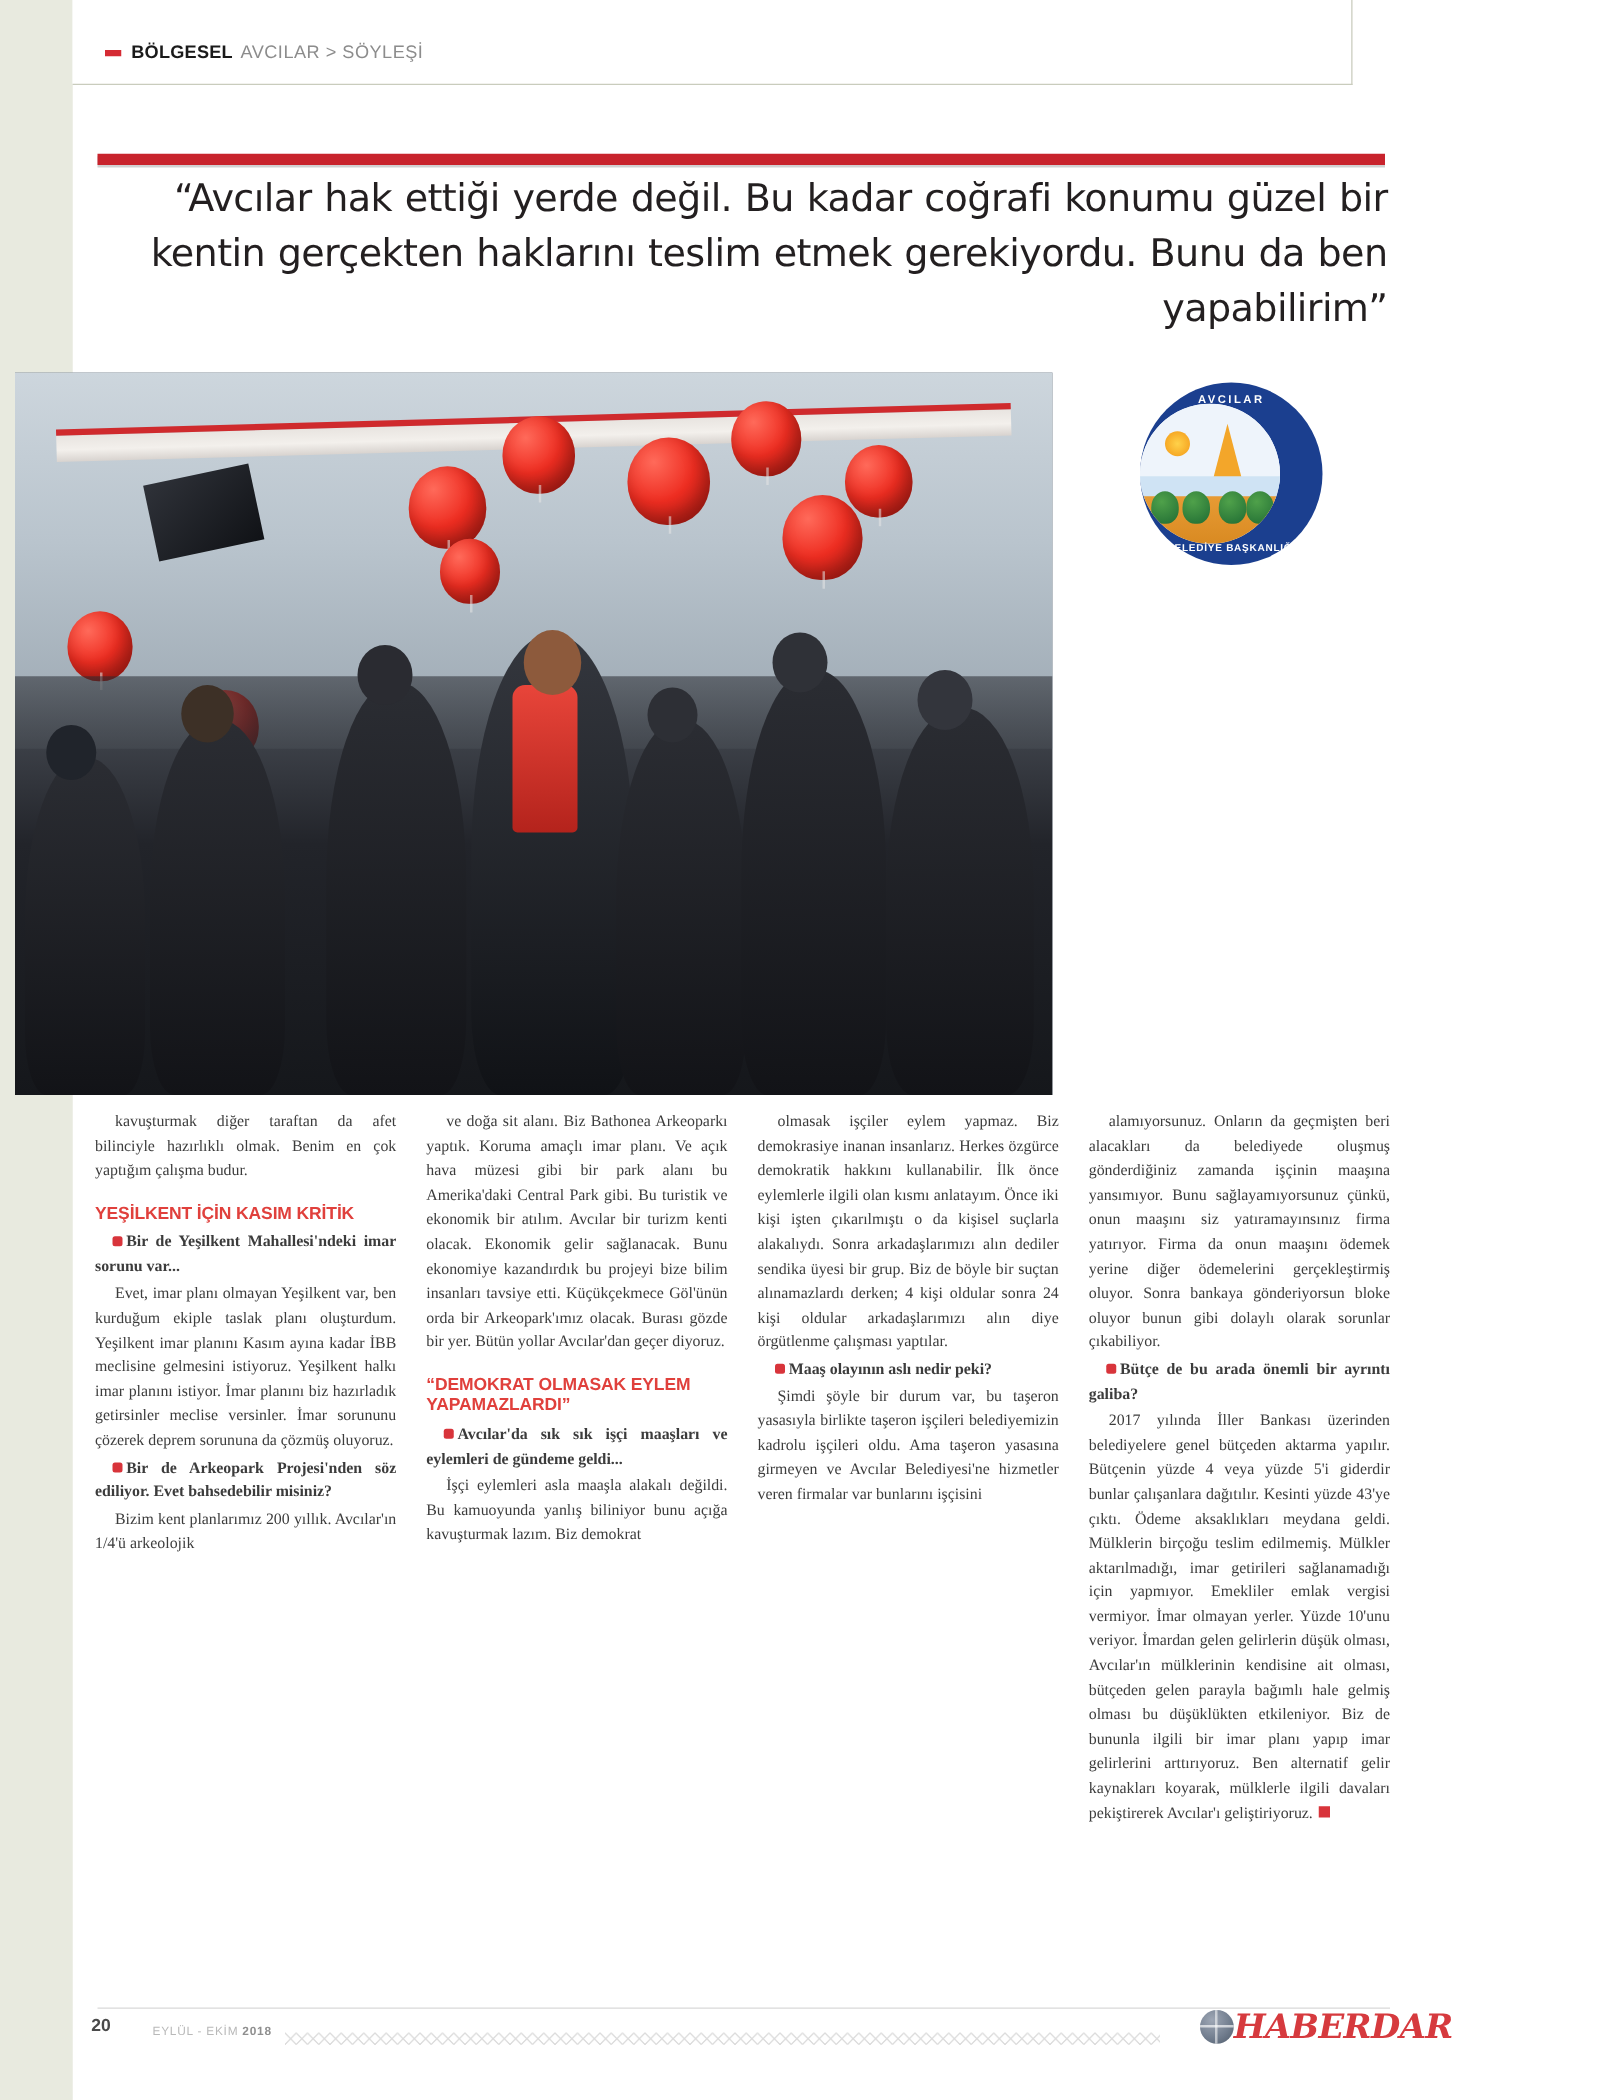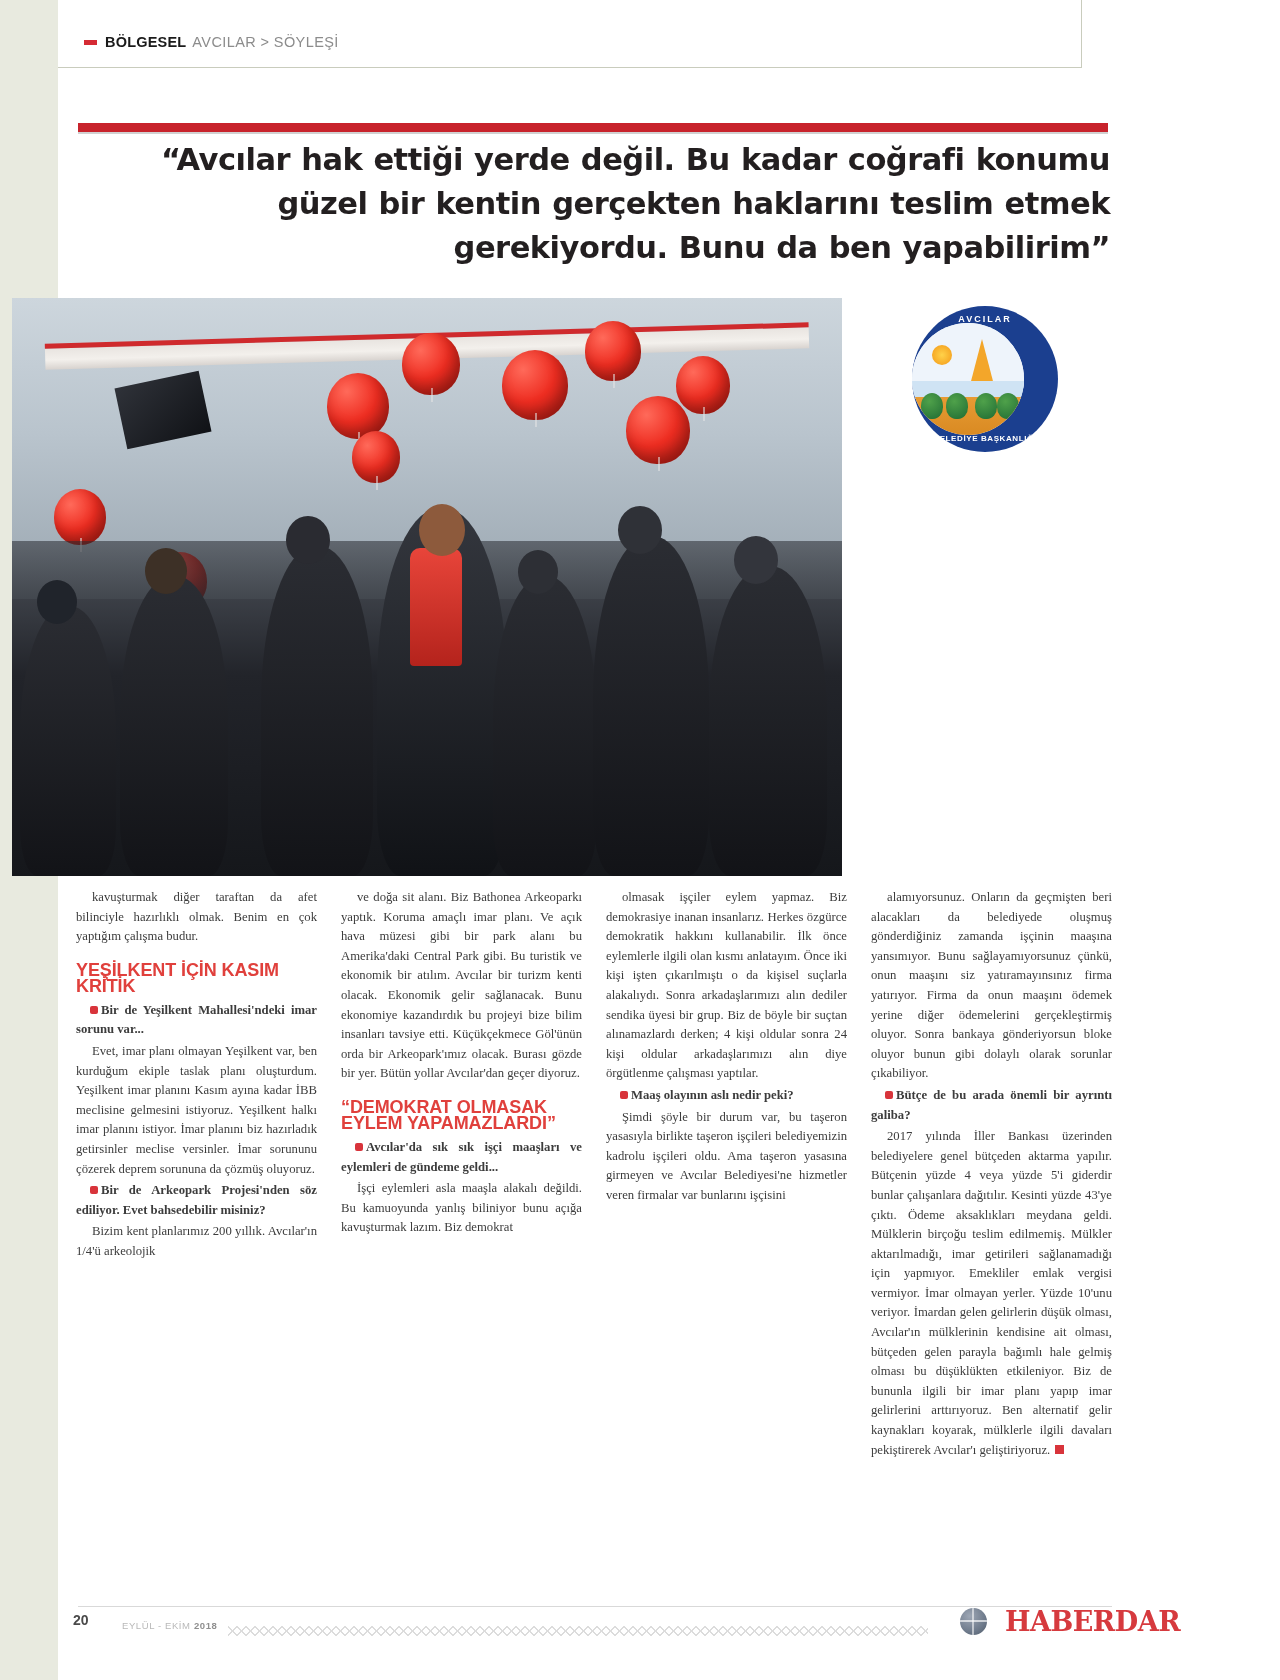--- a/index.html
+++ b/index.html
@@ -76,21 +76,21 @@
     width: 1030px; height: 9px;
     background: #c8232c;
     box-shadow: 0 2px 0 rgba(0,0,0,0.18);
   }
   .headline {
     position: absolute;
     left: 78px; top: 138px;
     width: 1032px;
     text-align: right;
     font-family: "DejaVu Sans", sans-serif;
-    font-weight: bold;
+    font-weight: normal;
     font-size: 30.5px;
     line-height: 44px;
     letter-spacing: -0.5px;
     color: #231f20;
     word-spacing: 1px;
   }
 
   
   .photo {
     position: absolute;
@@ -214,21 +214,21 @@
     text-align: justify;
     text-justify: inter-word;
     hyphens: auto;
     margin: 0 0 2px 0;
   }
   .col p.indent { text-indent: 16px; }
 
   .sec-head {
     font-family: "Liberation Sans", sans-serif;
     font-weight: bold;
-    font-size: 18px;
+    font-size: 14px;
     color: #e0403c;
     letter-spacing: -0.1px;
     line-height: 16.5px;
     margin: 15px 0 6px 0;
     text-transform: uppercase;
   }
   .q {
     font-family: "Liberation Serif", serif;
     font-weight: bold;
     font-size: 12.8px;
@@ -287,21 +287,22 @@
       linear-gradient(-45deg, transparent 46%, #dcdcdc 46%, #dcdcdc 54%, transparent 54%);
     background-size: 9px 10px;
   }
   .zigzag.z1 { left: 228px; width: 700px; }
 
   .brand {
     position: absolute;
     left: 960px; top: 1606px;
     display: flex;
     align-items: center;
-    gap: 18px;
+    gap: 0;
+    font-style: italic;
   }
   .brand-globe {
     width: 27px; height: 27px;
     border-radius: 50%;
     background: radial-gradient(circle at 36% 30%, #9ea7b5 0%, #6f7b8c 60%, #4d5968 100%);
     position: relative;
     overflow:hidden;
   }
   .brand-globe::before {
     content:"";

